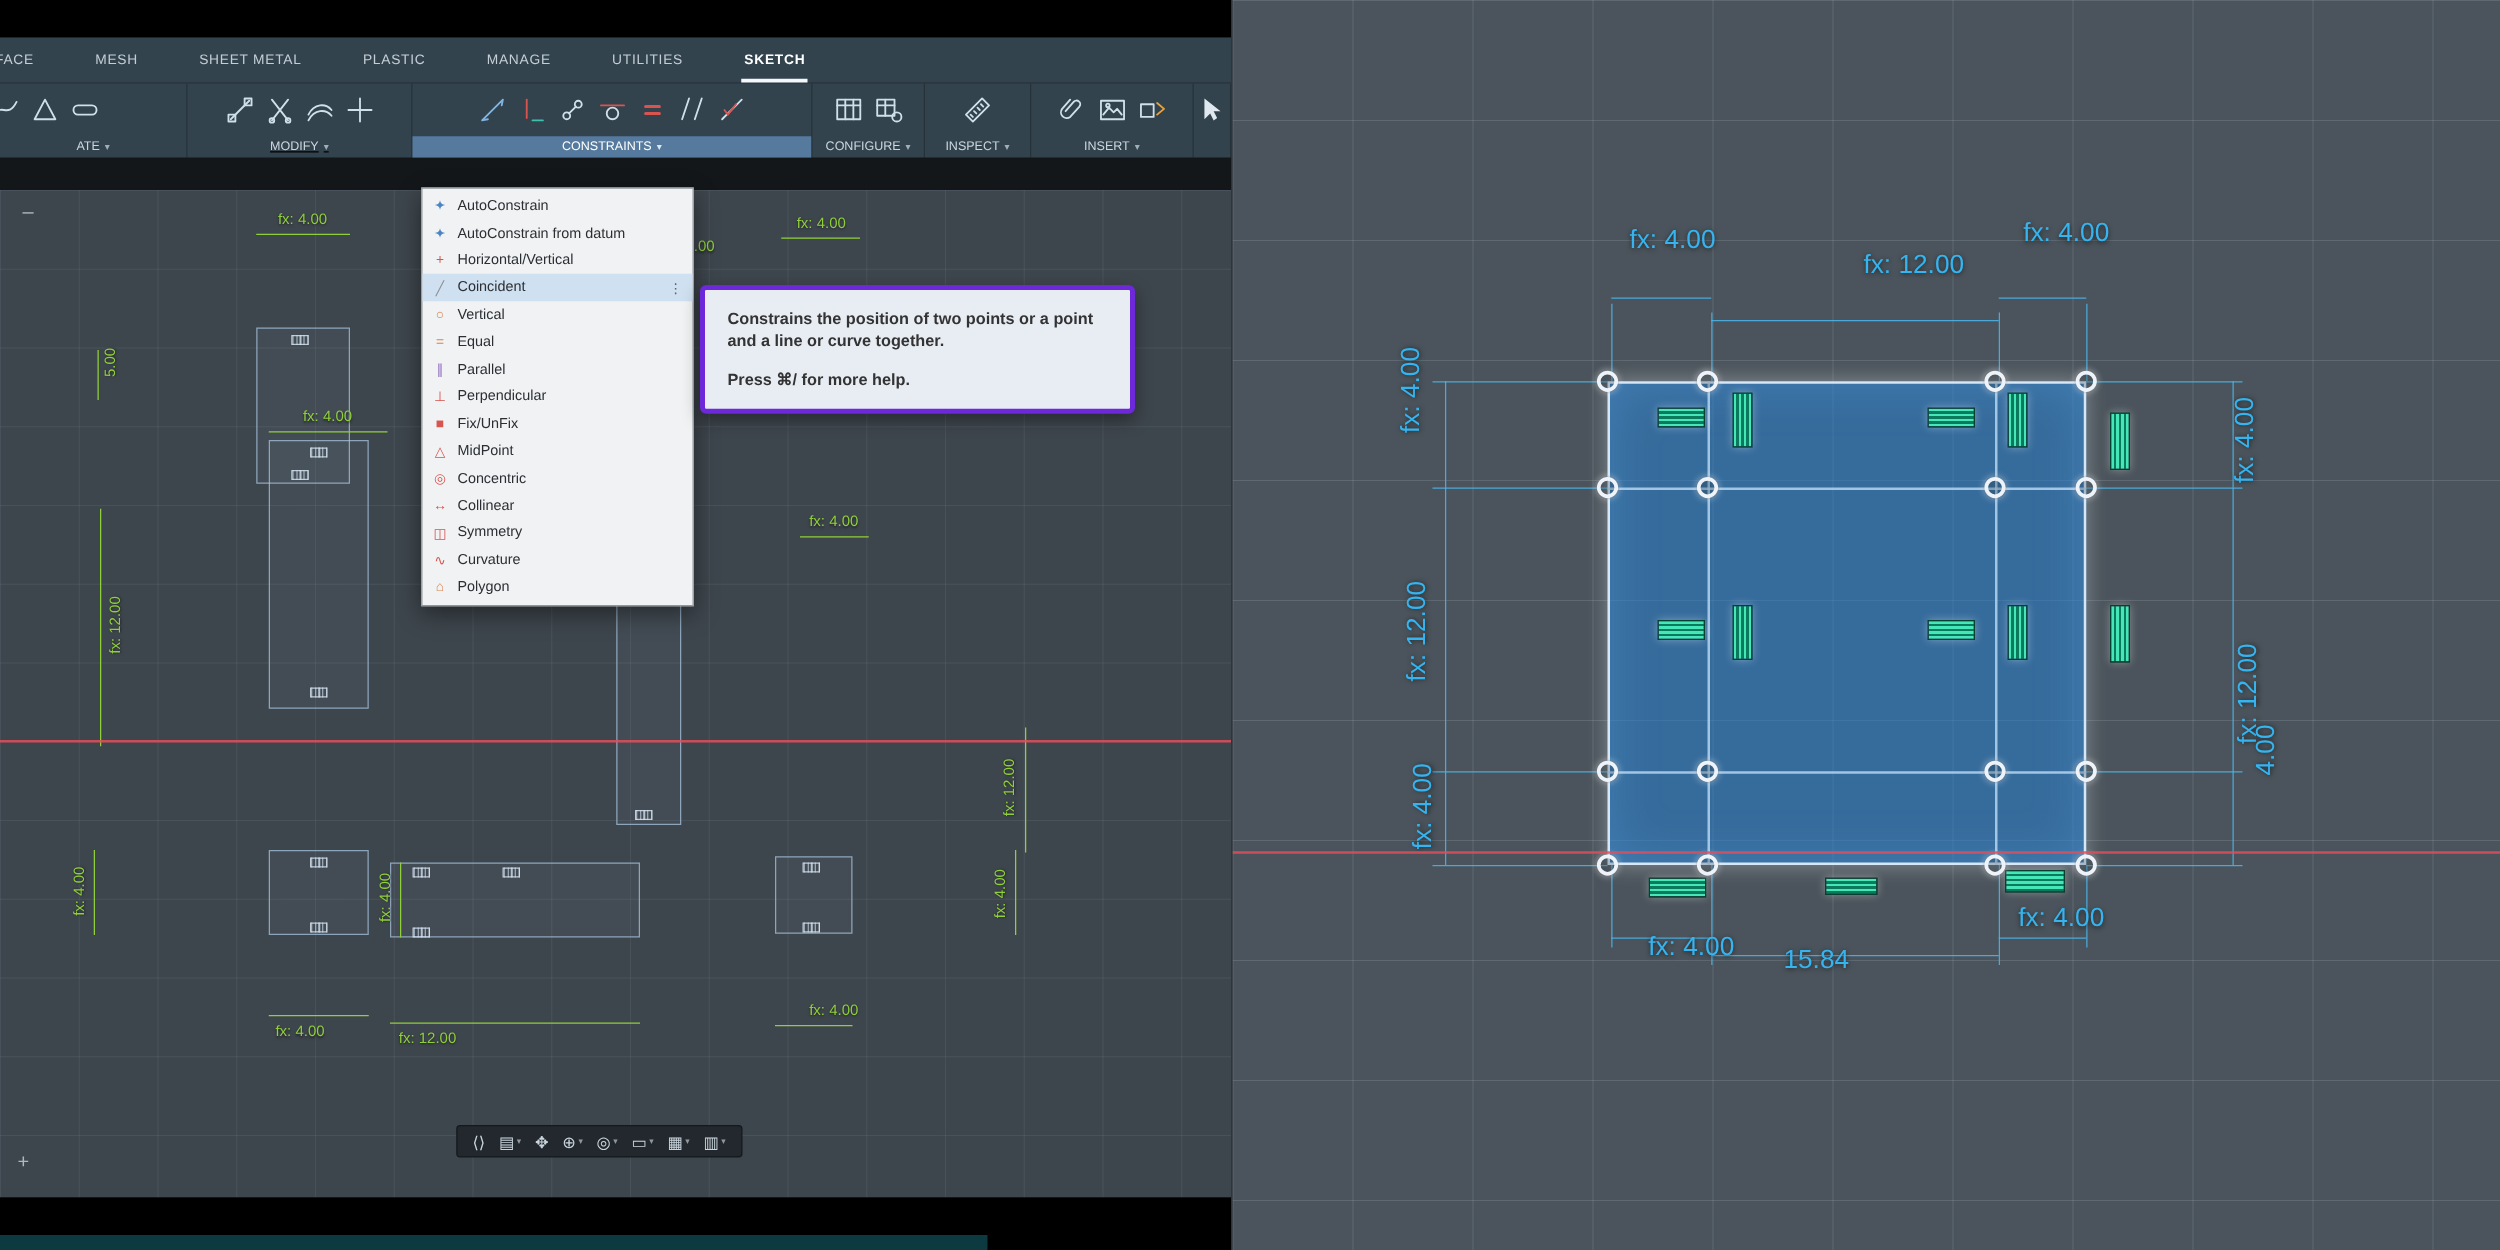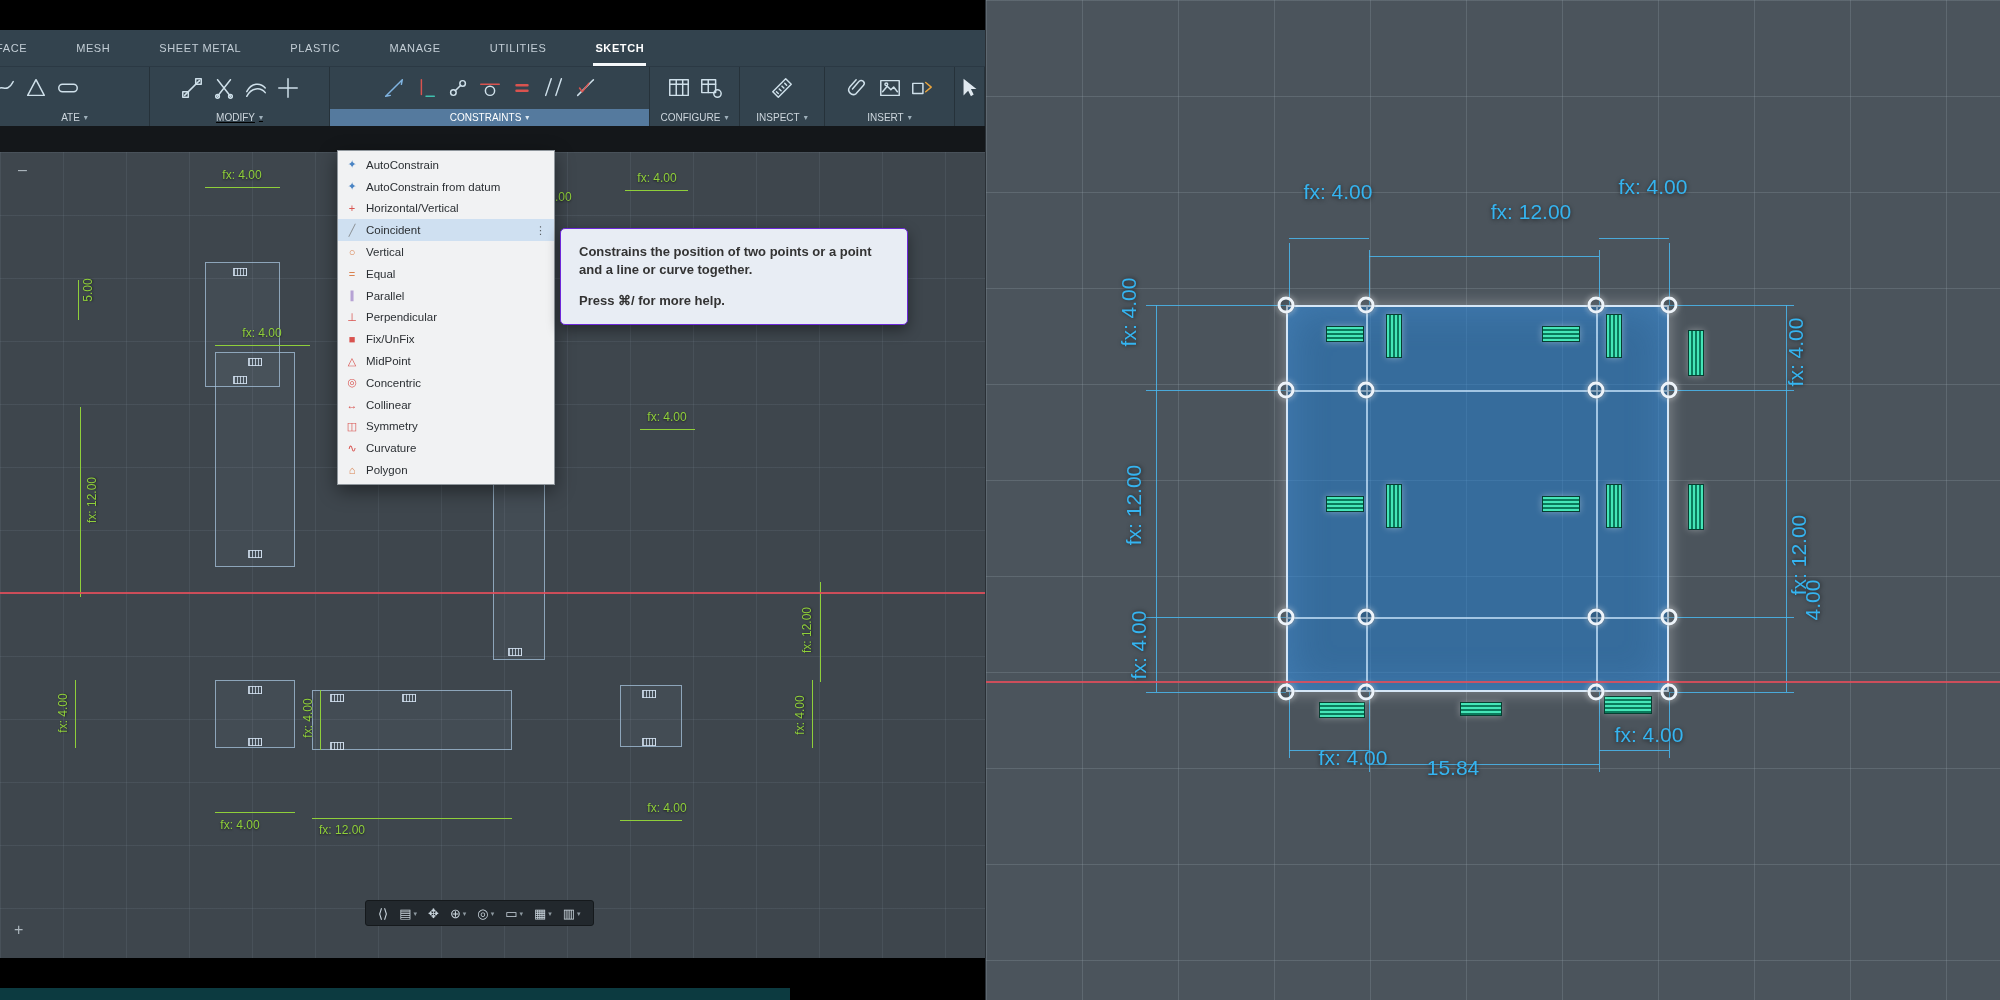--- a/index.html
+++ b/index.html
@@ -77,21 +77,21 @@
 
   
   #cmenu{position:absolute;left:337px;top:150px;width:218px;background:#f1f2f3;border:1px solid #8f969c;
          box-shadow:0 6px 18px rgba(0,0,0,.45);z-index:60;padding:3px 0;box-sizing:border-box;}
   .mitem{height:21.8px;display:flex;align-items:center;gap:7px;padding:0 8px 0 7px;font-size:11.5px;color:#2b2f33;}
   .mitem.selected{background:#cfe0f1;}
   .mitem .mi{width:14px;text-align:center;font-size:11px;flex:none;}
   .mitem .more{margin-left:auto;color:#5b6166;font-size:11px;}
 
   
-  #tooltip{position:absolute;left:560px;top:228px;width:348px;background:#e8edf4;border:1px solid #6d28d9;
+  #tooltip{position:absolute;left:560px;top:228px;width:348px;background:#e8edf4;border:4px solid #6d28d9;
            border-radius:5px;box-shadow:0 5px 14px rgba(0,0,0,.4);z-index:70;padding:14px 18px;box-sizing:border-box;}
   #tooltip p{margin:0 0 14px;font-size:13px;font-weight:bold;color:#333;line-height:1.35;}
   #tooltip p:last-child{margin:0;}
 </style>
 </head>
 <body>
 
 <div id="app">
   <div id="titlebar"></div>
   <div id="ribbon">

